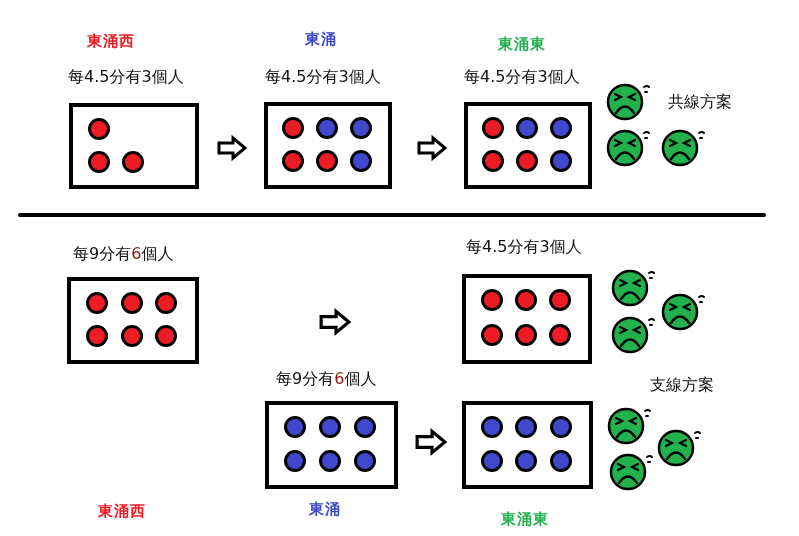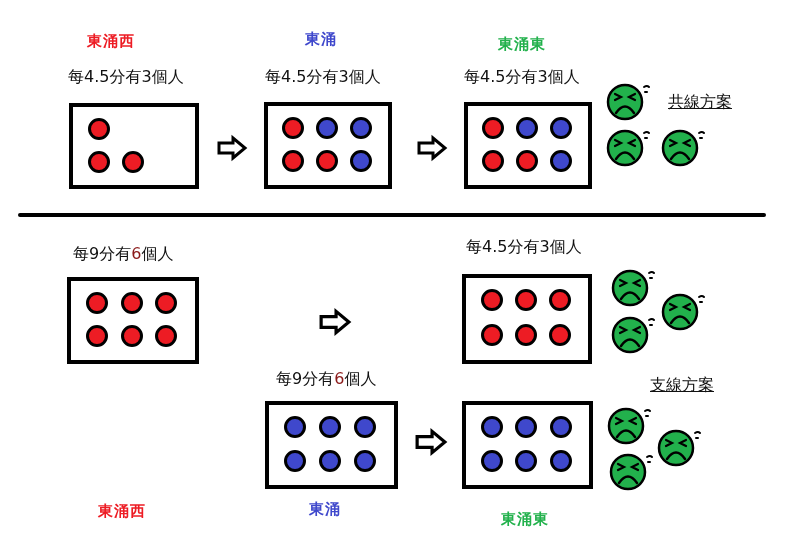--- a/index.html
+++ b/index.html
@@ -2,21 +2,21 @@
 <html><head>
 <meta charset="utf-8">
 <style>
   html, body { margin: 0; padding: 0; background: #ffffff; }
   body { width: 799px; height: 536px; position: relative; overflow: hidden;
          font-family: "DejaVu Sans", sans-serif; }
   .abs { position: absolute; }
   .station { font-size: 15px; font-weight: bold; white-space: nowrap; letter-spacing: 1px; }
   .rate { font-size: 16px; color: #111111; white-space: nowrap; }
   .rate .hl { color: #8b1a1a; }
-  .plan { font-size: 16px; color: #111111; white-space: nowrap; text-decoration: underline; }
+  .plan { font-size: 16px; color: #111111; white-space: nowrap; }
   .box { position: absolute; border: 4px solid #000; background: #fff; box-sizing: border-box; }
   .dot { position: absolute; width: 22px; height: 22px; border-radius: 50%;
          border: 3px solid #000; box-sizing: border-box; }
   .divider { position: absolute; left: 18px; width: 748px; top: 213px; height: 4px;
              background: #000; border-radius: 2px; }
   svg.arrow, svg.face { position: absolute; overflow: visible; }
 </style>
 </head>
 <body>
 

